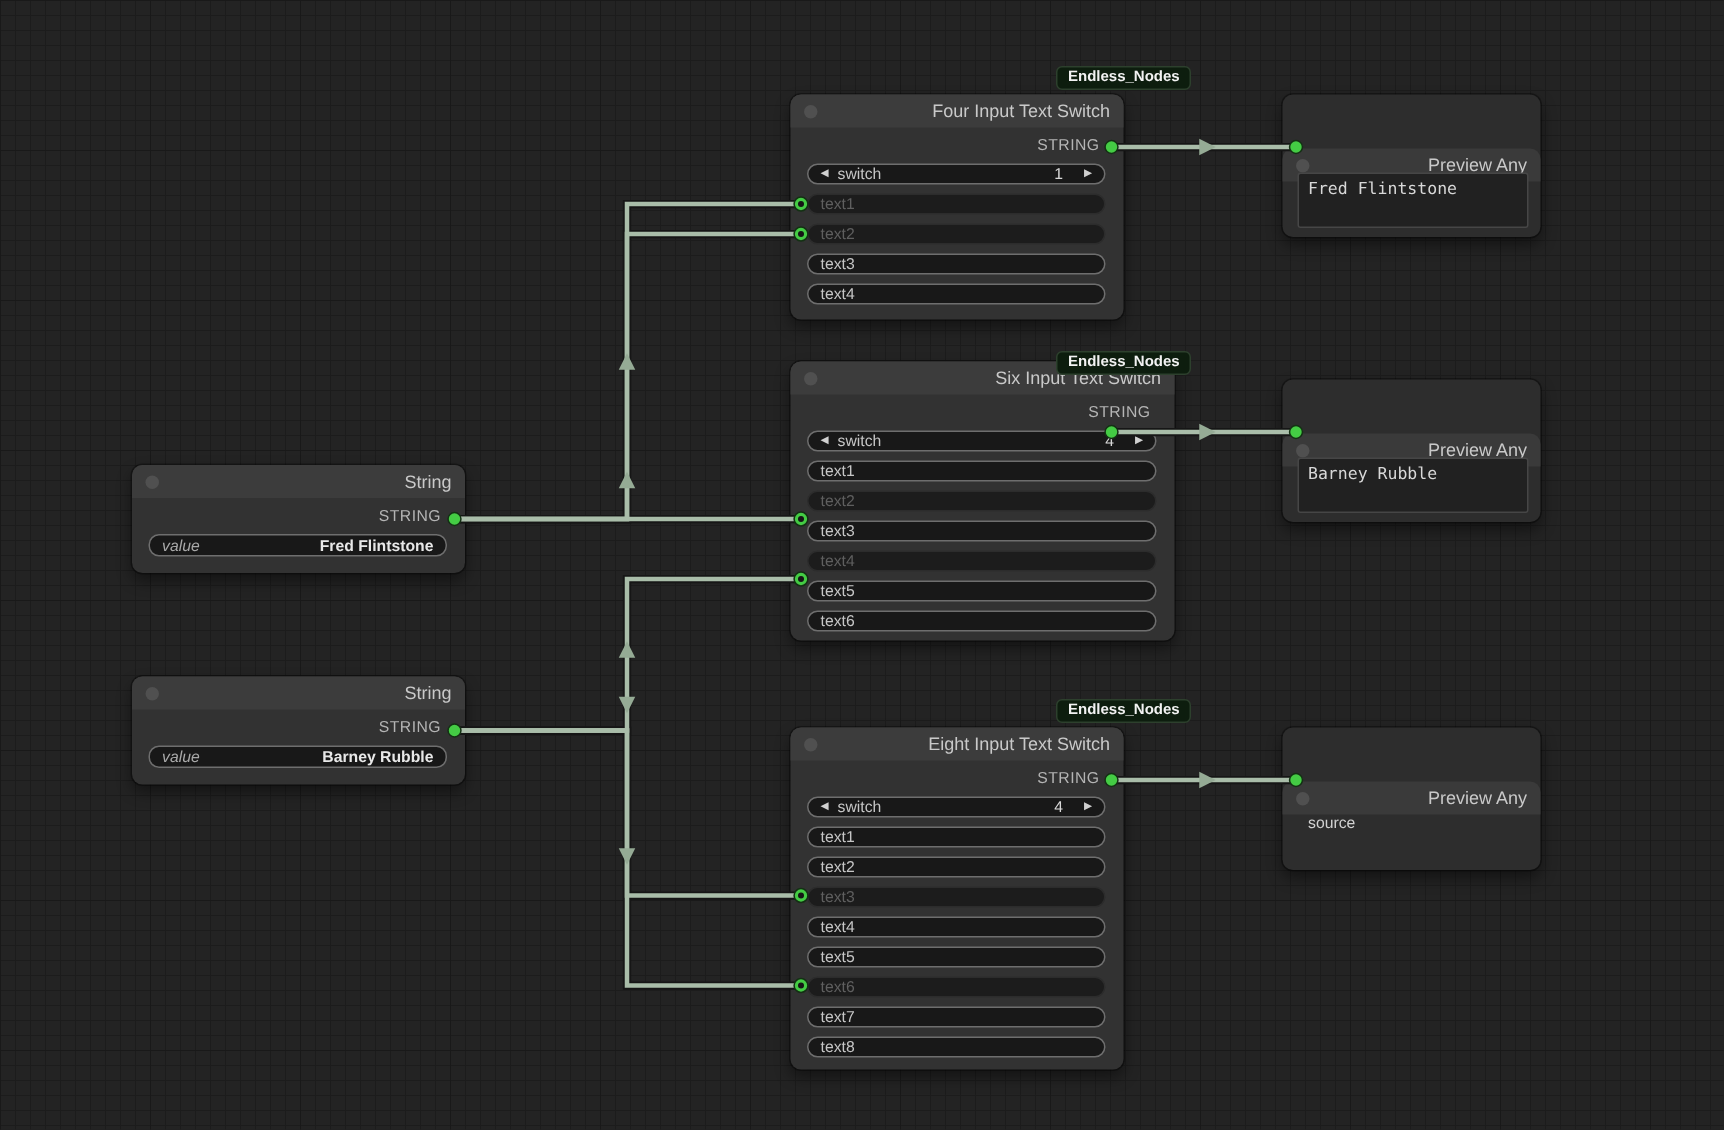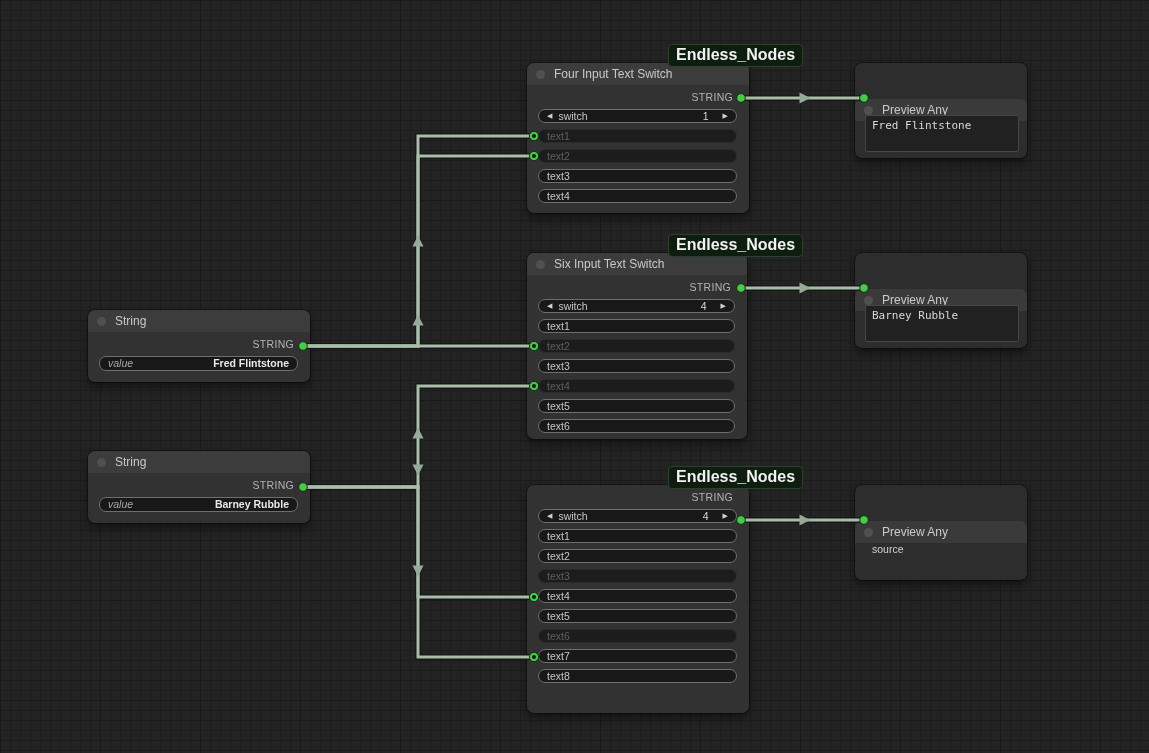--- a/index.html
+++ b/index.html
@@ -18,33 +18,33 @@
   #canvas{position:absolute;inset:0;}
 
   .node{
     position:absolute;
     background:#323232;
     border-radius:7px;
     box-shadow:0 0 0 1px rgba(0,0,0,.35), 0 5px 10px rgba(0,0,0,.45);
   }
   .node-title{
     height:22px;background:#3c3c3c;border-radius:7px 7px 0 0;
-    display:flex;align-items:center;gap:9px;padding:0 9px;
+    display:flex;align-items:center;gap:9px;padding:0 9px;justify-content:space-between;
   }
   .title-dot{width:9px;height:9px;border-radius:50%;background:#505050;flex:0 0 auto;}
   .title-text{color:#c9c9c9;font-size:12px;white-space:nowrap;}
 
   .out-row{height:24px;display:flex;align-items:center;justify-content:flex-end;padding-right:16px;}
   .out-label{color:#b4b4b4;font-size:10.5px;letter-spacing:.3px;}
 
   .widgets{padding:0 12px 0 11px;}
   .pill{
     height:14px;margin-bottom:6px;border-radius:7px;box-sizing:border-box;
     background:#181818;border:1px solid #6e6e6e;
-    display:flex;align-items:flex-start;padding:0 8px;
+    display:flex;align-items:flex-end;padding:0 8px;
     font-size:10.5px;color:#c6c6c6;line-height:12px;white-space:nowrap;
   }
   .pill.connected{border-color:#2c2c2c;background:#1c1c1c;color:#5f5f5f;}
   .combo .arr{font-size:7px;color:#d0d0d0;}
   .combo .wlabel{margin-left:6px;}
   .spacer{flex:1;}
   .combo .wvalue{margin-right:14px;color:#d8d8d8;}
   .value-pill{height:15px;justify-content:space-between;}
   .value-pill .wlabel{color:#a8a8a8;font-style:italic;}
   .value-pill .wvalue{font-weight:bold;color:#e8e8e8;}
@@ -58,22 +58,22 @@
     background:#212121;border:1px solid #464646;border-radius:2px;
     box-sizing:border-box;padding:3px 6px;
     font-family:"DejaVu Sans Mono",monospace;font-size:11px;color:#d8d8d8;
     overflow:hidden;
   }
   .preview-box.dimmed{color:#8b8b8b;}
 
   .badge{
     position:absolute;z-index:5;
     background:#0d1d0e;border:1px solid #2d402d;border-radius:4px;
-    color:#f2f2f2;font-size:16px;font-weight:bold;
-    padding:1px 7px 2px;white-space:nowrap;
+    color:#f2f2f2;font-size:10px;font-weight:bold;
+    padding:1px 7px 2px;white-space:nowrap;margin-left:36px;
   }
 
   svg.wires{position:absolute;inset:0;pointer-events:none;z-index:20;}
 </style>
 </head>
 <body>
 
 <div id="canvas">
 
   <div class="badge" style="left:668px;top:44px;">Endless_Nodes</div>
@@ -128,21 +128,21 @@
         <span class="wvalue">1</span>
         <span class="arr">▶</span>
       </div>
       <div class="pill connected">text1</div>
       <div class="pill connected">text2</div>
       <div class="pill">text3</div>
       <div class="pill">text4</div>
     </div>
   </div>
 
-  <div class="node" style="left:527px;top:253px;width:220px;height:186px;">
+  <div class="node" style="left:527px;top:241px;width:256px;height:186px;">
     <div class="node-title">
       <span class="title-dot"></span>
       <span class="title-text">Six Input Text Switch</span>
     </div>
     <div class="out-row">
       <span class="out-label">STRING</span>
     </div>
     <div class="widgets">
       <div class="pill combo">
         <span class="arr">◀</span>
@@ -154,20 +154,24 @@
       <div class="pill">text1</div>
       <div class="pill connected">text2</div>
       <div class="pill">text3</div>
       <div class="pill connected">text4</div>
       <div class="pill">text5</div>
       <div class="pill">text6</div>
     </div>
   </div>
 
   <div class="node" style="left:527px;top:485px;width:222px;height:228px;">
+    <div class="node-title">
+      <span class="title-dot"></span>
+      <span class="title-text">Eight Input Text Switch</span>
+    </div>
     <div class="out-row">
       <span class="out-label">STRING</span>
     </div>
     <div class="widgets">
       <div class="pill combo">
         <span class="arr">◀</span>
         <span class="wlabel">switch</span>
         <span class="spacer"></span>
         <span class="wvalue">4</span>
         <span class="arr">▶</span>

